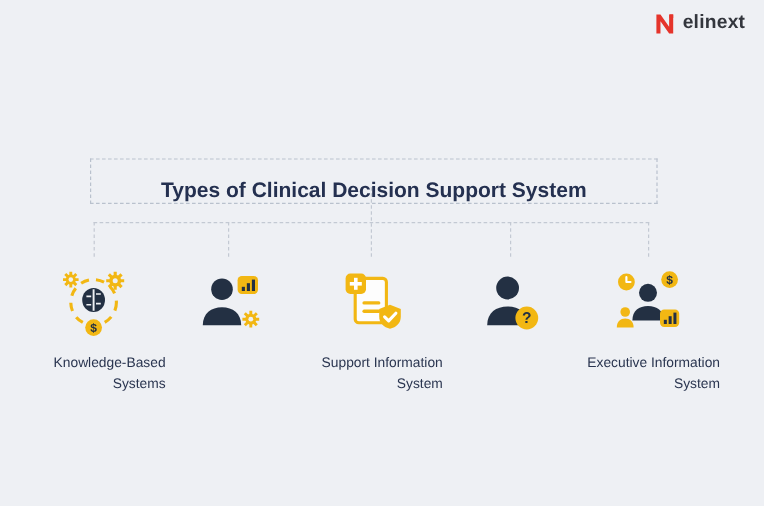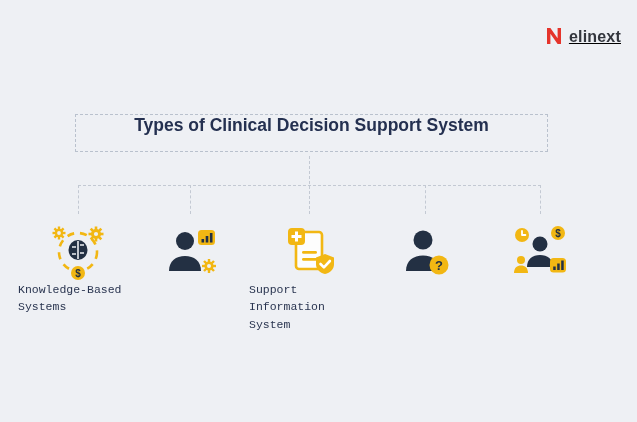--- a/index.html
+++ b/index.html
@@ -7,44 +7,43 @@
   body {
     position: relative;
     background: #eef0f4;
     font-family: "Liberation Sans", sans-serif;
     overflow: hidden;
   }
 
   
   .logo {
     position: absolute;
-    top: 26px;
+    top: 10px;
     right: 16px;
     display: flex;
-    align-items: flex-end;
+    align-items: flex-start;
     gap: 5px;
-    text-decoration: underline;
   }
   .logo-text {
     font-size: 16px;
     font-weight: 700;
     color: #33363d;
     letter-spacing: 0.2px;
   }
 
   
   .title-box {
     position: absolute;
     left: 75px;
-    top: 114px;
+    top: 132px;
     width: 473px;
     height: 38px;
     border: 1.5px dashed #b9c1cd;
     display: flex;
-    align-items: flex-start;
+    align-items: flex-end;
     justify-content: center;
   }
   .title-text {
     font-size: 17.5px;
     font-weight: 700;
     color: #243050;
     white-space: nowrap;
   }
 
   
@@ -75,27 +74,26 @@
     position: absolute;
     top: 221px;
     width: 132px;
     display: flex;
     flex-direction: column;
     align-items: center;
   }
   .n1 { left: 12px; } .n2 { left: 124px; } .n3 { left: 243px; } .n4 { left: 359px; } .n5 { left: 474px; }
   .node-icon { width: 60px; height: 60px; }
   .node-label {
-    margin-top: 0;
+    margin-top: 14px;
     width: 120px;
-    text-align: left;
+    text-align: right;
     font-size: 11.5px;
     line-height: 1.5;
     color: #2a3550;
-    font-family: Liberation Mono, monospace;
   }
 </style>
 </head>
 <body>
 
 <div class="logo">
   <svg width="20" height="20" viewBox="0 0 20 20">
     <path d="M3 18 V2 h3.4 l7.2 10.2 V2 H17 v16 h-3.4 L6.4 7.8 V18 Z" fill="#e5342b"></path>
     <rect x="14" y="2" width="3" height="3" fill="#e5342b"></rect>
   </svg>
@@ -225,13 +223,14 @@
       <circle cx="11" cy="39" r="4" fill="#f2b713"></circle>
       <path d="M4 52 c0 -5.2 3.1 -7.5 7 -7.5 s7 2.3 7 7.5 z" fill="#f2b713"></path>
     </g>
     <g>
       <rect x="40" y="37" width="16" height="14.5" rx="3.5" fill="#f2b713"></rect>
       <rect x="43.2" y="45.5" width="2.5" height="3.5" fill="#233043"></rect>
       <rect x="47.2" y="42.5" width="2.5" height="6.5" fill="#233043"></rect>
       <rect x="51.2" y="39.5" width="2.5" height="9.5" fill="#233043"></rect>
     </g>
   </svg>
+  <div class="node-label">Executive Information System</div>
 </div>
 
 </body></html>

